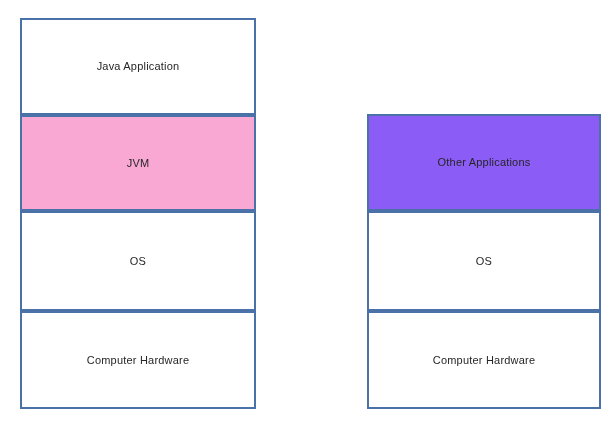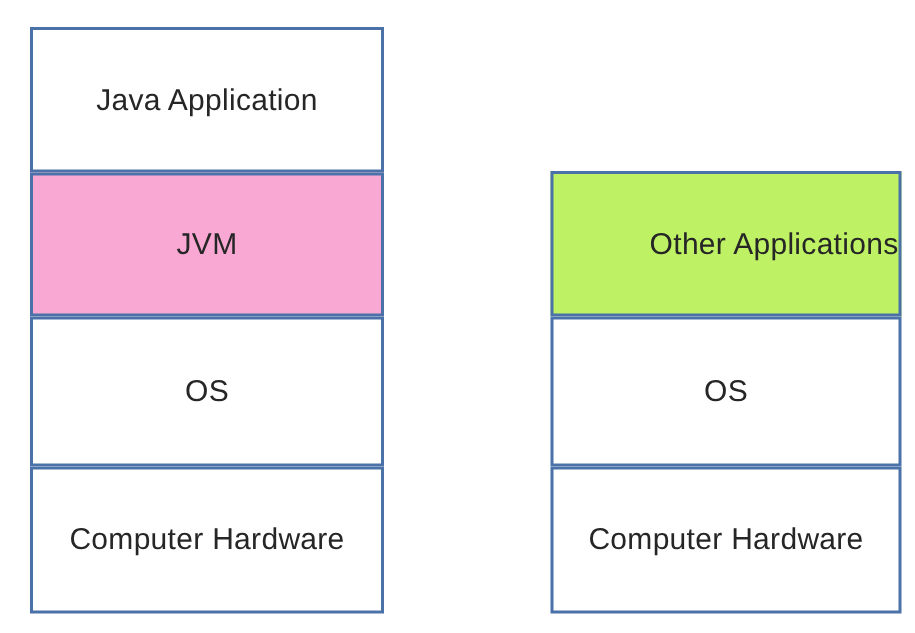--- a/index.html
+++ b/index.html
@@ -41,21 +41,21 @@
     left: 0;
     width: 100%;
     box-sizing: border-box;
     border: 2px solid #4a72a8;
     background: #ffffff;
     display: flex;
     align-items: center;
     justify-content: center;
   }
   .layer-label {
-    font-size: 20px;
+    font-size: 11px;
     color: #262626;
     letter-spacing: 0.2px;
     line-height: 1;
     white-space: nowrap;
     text-align: center;
   }
   
   #stack-left .layer-box:nth-child(1) { top: 0px;  height: 97px; }
   #stack-left .layer-box:nth-child(2) { top: 97px; height: 96px; }
   #stack-left .layer-box:nth-child(3) { top: 193px; height: 100px; }
@@ -79,21 +79,21 @@
     </div>
     <div class="layer-box" style="background: rgb(255, 255, 255); border-color: rgb(74, 114, 168);">
       <span class="layer-label" style="color: rgb(38, 38, 38);">OS</span>
     </div>
     <div class="layer-box" style="background: rgb(255, 255, 255); border-color: rgb(74, 114, 168);">
       <span class="layer-label" style="color: rgb(38, 38, 38);">Computer Hardware</span>
     </div>
   </div>
 
   <div class="stack" id="stack-right">
-    <div class="layer-box" style="background: #bef264; border-color: rgb(74, 114, 168); justify-content: flex-end;">
+    <div class="layer-box" style="background: #8b5cf6; border-color: rgb(74, 114, 168);">
       <span class="layer-label" style="color: rgb(38, 38, 38);">Other Applications</span>
     </div>
     <div class="layer-box" style="background: rgb(255, 255, 255); border-color: rgb(74, 114, 168);">
       <span class="layer-label" style="color: rgb(38, 38, 38);">OS</span>
     </div>
     <div class="layer-box" style="background: rgb(255, 255, 255); border-color: rgb(74, 114, 168);">
       <span class="layer-label" style="color: rgb(38, 38, 38);">Computer Hardware</span>
     </div>
   </div>
 

